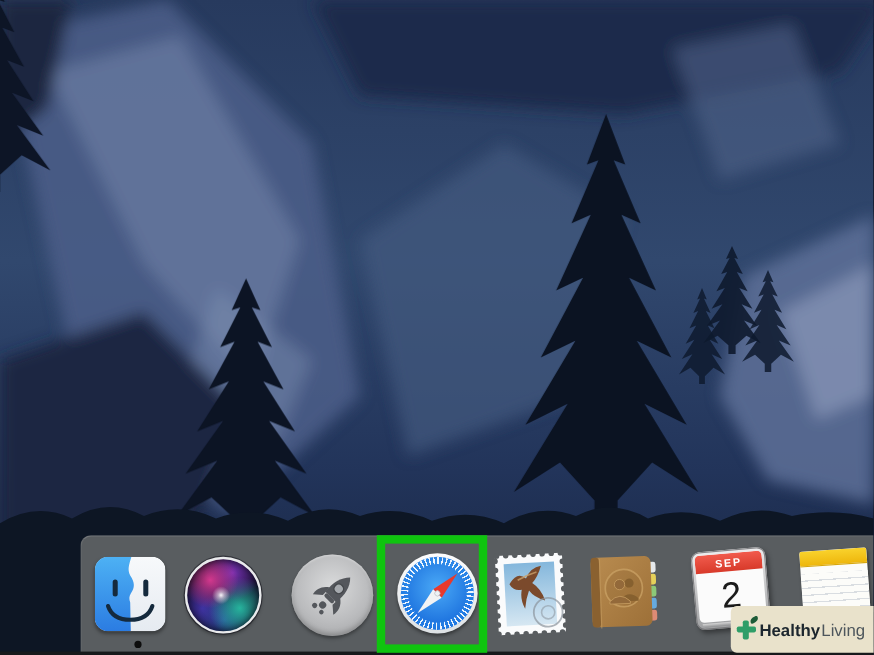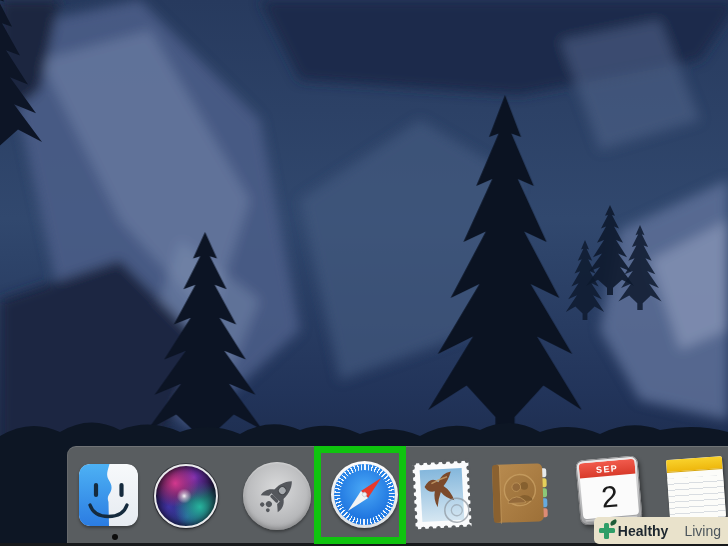--- a/index.html
+++ b/index.html
@@ -78,30 +78,30 @@
 
   
   .running-dot { position:absolute; left:44px; top:87px; width:6px; height:6px;
     border-radius:50%; background:#0d0d0d; }
 
   
   .highlight-box { position:absolute; left:314px; top:446px; width:92px; height:98px;
     border:7px solid #0fc40f; z-index:5; }
 
   
-  .watermark { position:absolute; right:0; bottom:2px; height:27px; z-index:6;
+  .watermark { position:absolute; right:0; bottom:2px; height:39px; z-index:6;
     background:#e9e2cb; border-radius:5px 0 0 5px;
     display:flex; align-items:center; padding:0 7px 0 5px; }
   .plus-icon { position:relative; width:16px; height:16px; margin-right:3px; flex:none; }
   .plus-v { position:absolute; left:5.5px; top:0; width:5px; height:16px; background:#2f9e68; border-radius:1.5px; }
   .plus-h { position:absolute; top:5.5px; left:0; width:16px; height:5px; background:#2f9e68; border-radius:1.5px; }
   .plus-leaf { position:absolute; top:-3px; right:-2px; width:7px; height:5px; background:#1d5c38;
     border-radius:70% 20% 70% 20%; transform:rotate(-20deg); }
   .brand-bold { font-size:14px; font-weight:bold; color:#1c262e; }
-  .brand-light { font-size:14px; font-weight:normal; color:#4d565c; margin-left:16px; }
+  .brand-light { font-size:14px; font-weight:normal; color:#4d565c; margin-left:1px; }
 </style>
 </head>
 <body>
 
 <div class="screen">
 
   <svg class="wallpaper" width="728" height="546" viewBox="0 0 728 546" aria-hidden="true">
     <defs>
       <linearGradient id="sky" x1="0" y1="0" x2="0" y2="1">
         <stop offset="0" stop-color="#273a5e"></stop>

